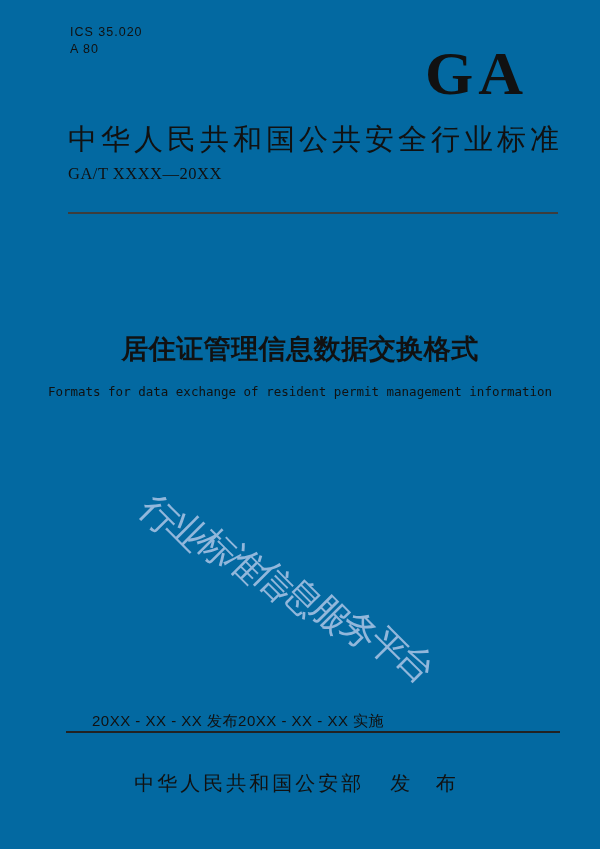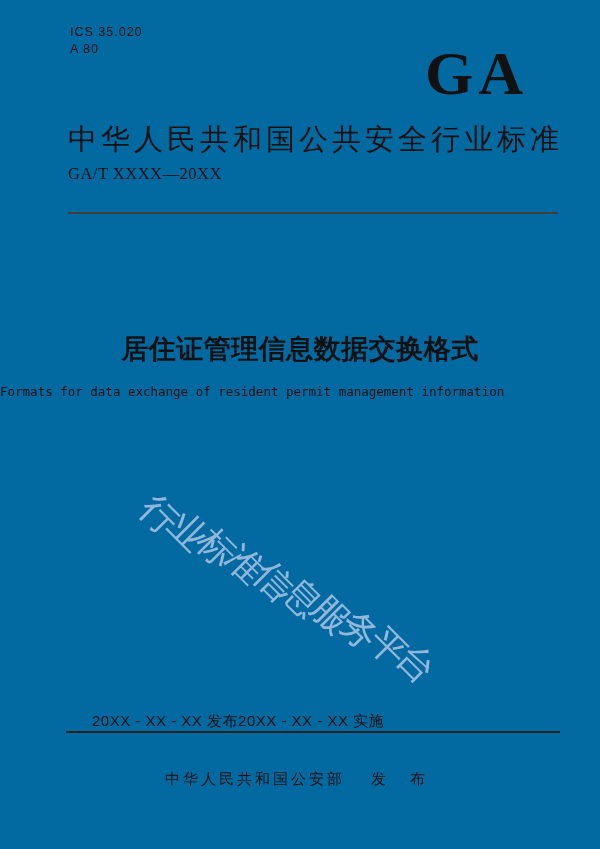--- a/index.html
+++ b/index.html
@@ -28,42 +28,42 @@
     position:absolute; left:68px; top:164px; width:476px; text-align:left;
     font-family:"Liberation Serif","DejaVu Serif",serif; font-size:16.5px; letter-spacing:0.5px;
   }
   .rule-top { position:absolute; left:68px; top:212px; width:490px; height:2px; background:#3d3d3d; }
   
   .doc-title {
     position:absolute; left:0; top:325px; width:600px; text-align:center;
     font-size:27px; font-weight:bold; letter-spacing:0.5px; white-space:nowrap;margin-top:6px;
   }
   .doc-subtitle {
-    position:absolute; left:0; top:384px; width:600px; text-align:left;
+    position:absolute; left:0; top:384px; width:600px; text-align:center;
     font-family:"DejaVu Sans Mono","Liberation Mono",monospace; font-size:12.5px; white-space:nowrap;
   }
   
   .watermark {
     position:absolute; left:156px; top:484px; white-space:nowrap;
     font-size:37px; letter-spacing:-4px; color:#abc5e6; opacity:0.85;
     transform:rotate(30deg); transform-origin:0 0; pointer-events:none;
   }
   .watermark .wm-ch { display:inline-block; transform:rotate(15deg); }
   
   .dates-row {
     position:absolute; left:68px; top:712px; width:490px;
     display:flex; align-items:flex-end;
     font-size:15px; letter-spacing:0.5px; white-space:nowrap;
   }
   .dates-row .issue { padding-left:24px; }
   .rule-bottom { position:absolute; left:66px; top:731px; width:494px; height:2px; background:#222222; }
   
   .publisher-row {
     position:absolute; left:0; top:770px; width:600px; text-align:center;
-    font-size:15px; letter-spacing:3px; white-space:nowrap;
+    font-size:20px; letter-spacing:3px; white-space:nowrap;
   }
   .publish-action { margin-left:26px; letter-spacing:10px; }
 </style>
 </head>
 <body>
 
 <div class="page">
 
   <div class="ics-block">
     <div>ICS 35.020</div>

